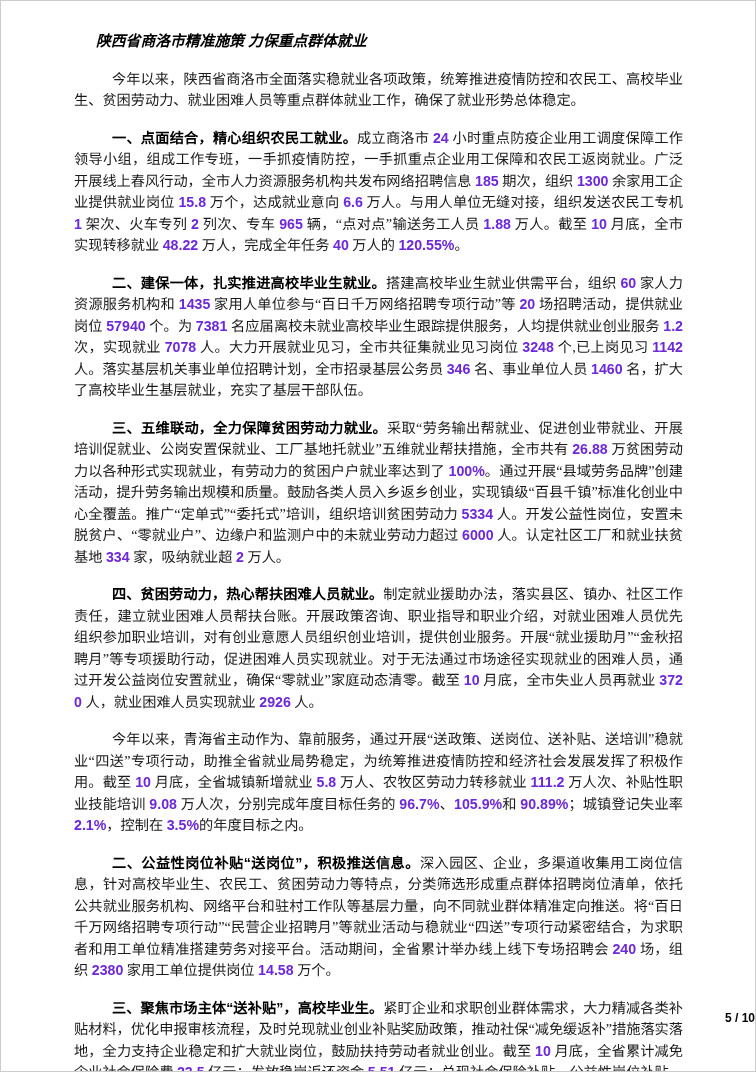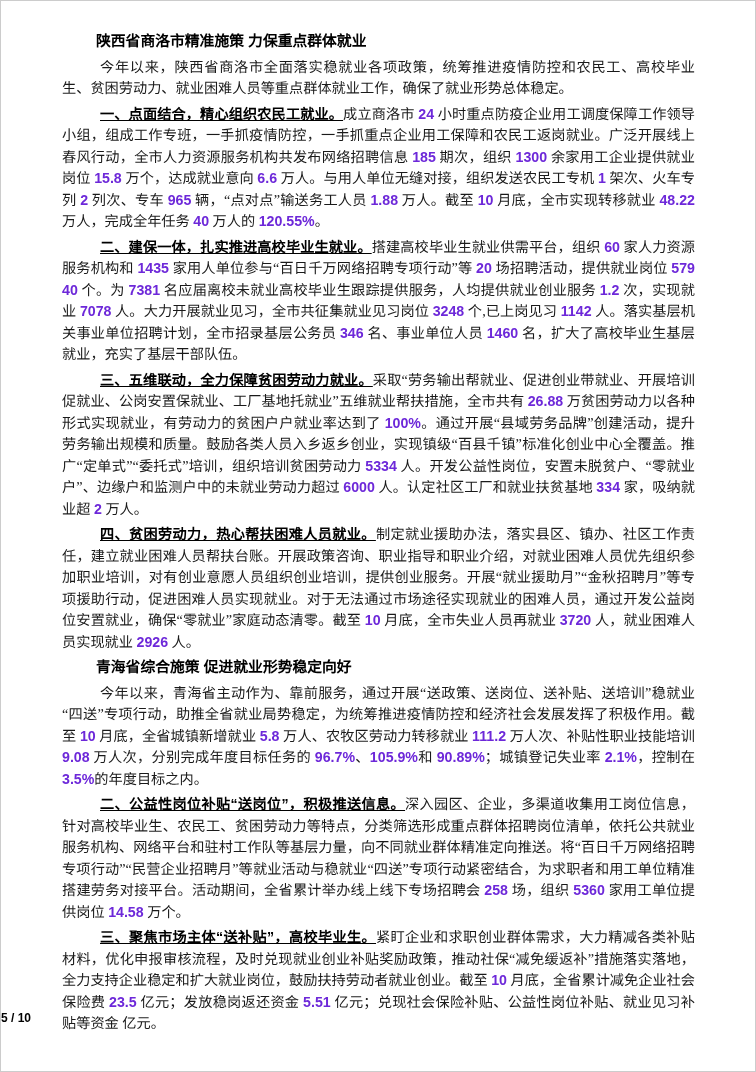--- a/index.html
+++ b/index.html
@@ -22,37 +22,37 @@
     word-break:break-all;
   }
   .sec-title {
     margin:0;
     font-size:14.8px;
     font-weight:700;
     color:#000000;
     text-indent:38px;
     text-align:left;
     font-family:"Liberation Sans","DejaVu Sans",sans-serif;
+    font-style:italic;
   }
-  .intro, .para { margin:4px; text-indent:38px; }
+  .intro, .para { margin:16px; text-indent:38px; }
   b.lead {
     font-family:"Liberation Sans","DejaVu Sans",sans-serif;
     font-weight:700;
     color:#000000;
-    text-decoration:underline;
   }
   b.num {
     font-family:"Liberation Sans","DejaVu Sans",sans-serif;
     font-weight:700;
     color:#6d28d9;
   }
   .pageno {
     position:absolute;
     left:0; right:0; bottom:46px;
-    text-align:left;
+    text-align:right;
     font-family:"Liberation Sans","DejaVu Sans",sans-serif;
     font-weight:700;
     font-size:12px;
     color:#000000;
   }
 </style>
 </head>
 <body>
 
 <div class="page">
@@ -64,24 +64,23 @@
   <p class="para"><b class="lead">一、点面结合，精心组织农民工就业。</b><span>成立商洛市 <b class="num">24</b> 小时重点防疫企业用工调度保障工作领导小组，组成工作专班，一手抓疫情防控，一手抓重点企业用工保障和农民工返岗就业。广泛开展线上春风行动，全市人力资源服务机构共发布网络招聘信息 <b class="num">185</b> 期次，组织 <b class="num">1300</b> 余家用工企业提供就业岗位 <b class="num">15.8</b> 万个，达成就业意向 <b class="num">6.6</b> 万人。与用人单位无缝对接，组织发送农民工专机 <b class="num">1</b> 架次、火车专列 <b class="num">2</b> 列次、专车 <b class="num">965</b> 辆，“点对点”输送务工人员 <b class="num">1.88</b> 万人。截至 <b class="num">10</b> 月底，全市实现转移就业 <b class="num">48.22</b> 万人，完成全年任务 <b class="num">40</b> 万人的 <b class="num">120.55%</b>。</span></p>
 
   <p class="para"><b class="lead">二、建保一体，扎实推进高校毕业生就业。</b><span>搭建高校毕业生就业供需平台，组织 <b class="num">60</b> 家人力资源服务机构和 <b class="num">1435</b> 家用人单位参与“百日千万网络招聘专项行动”等 <b class="num">20</b> 场招聘活动，提供就业岗位 <b class="num">57940</b> 个。为 <b class="num">7381</b> 名应届离校未就业高校毕业生跟踪提供服务，人均提供就业创业服务 <b class="num">1.2</b> 次，实现就业 <b class="num">7078</b> 人。大力开展就业见习，全市共征集就业见习岗位 <b class="num">3248</b> 个,已上岗见习 <b class="num">1142</b> 人。落实基层机关事业单位招聘计划，全市招录基层公务员 <b class="num">346</b> 名、事业单位人员 <b class="num">1460</b> 名，扩大了高校毕业生基层就业，充实了基层干部队伍。</span></p>
 
   <p class="para"><b class="lead">三、五维联动，全力保障贫困劳动力就业。</b><span>采取“劳务输出帮就业、促进创业带就业、开展培训促就业、公岗安置保就业、工厂基地托就业”五维就业帮扶措施，全市共有 <b class="num">26.88</b> 万贫困劳动力以各种形式实现就业，有劳动力的贫困户户就业率达到了 <b class="num">100%</b>。通过开展“县域劳务品牌”创建活动，提升劳务输出规模和质量。鼓励各类人员入乡返乡创业，实现镇级“百县千镇”标准化创业中心全覆盖。推广“定单式”“委托式”培训，组织培训贫困劳动力 <b class="num">5334</b> 人。开发公益性岗位，安置未脱贫户、“零就业户”、边缘户和监测户中的未就业劳动力超过 <b class="num">6000</b> 人。认定社区工厂和就业扶贫基地 <b class="num">334</b> 家，吸纳就业超 <b class="num">2</b> 万人。</span></p>
 
   <p class="para"><b class="lead">四、贫困劳动力，热心帮扶困难人员就业。</b><span>制定就业援助办法，落实县区、镇办、社区工作责任，建立就业困难人员帮扶台账。开展政策咨询、职业指导和职业介绍，对就业困难人员优先组织参加职业培训，对有创业意愿人员组织创业培训，提供创业服务。开展“就业援助月”“金秋招聘月”等专项援助行动，促进困难人员实现就业。对于无法通过市场途径实现就业的困难人员，通过开发公益岗位安置就业，确保“零就业”家庭动态清零。截至 <b class="num">10</b> 月底，全市失业人员再就业 <b class="num">3720</b> 人，就业困难人员实现就业 <b class="num">2926</b> 人。</span></p>
 </section>
 
   <section>
-    <h2 class="sec-title">青海省综合施策 促进就业形势稳定向好</h2>
     <p class="intro">今年以来，青海省主动作为、靠前服务，通过开展“送政策、送岗位、送补贴、送培训”稳就业“四送”专项行动，助推全省就业局势稳定，为统筹推进疫情防控和经济社会发展发挥了积极作用。截至 <b class="num">10</b> 月底，全省城镇新增就业 <b class="num">5.8</b> 万人、农牧区劳动力转移就业 <b class="num">111.2</b> 万人次、补贴性职业技能培训 <b class="num">9.08</b> 万人次，分别完成年度目标任务的 <b class="num">96.7%</b>、<b class="num">105.9%</b>和 <b class="num">90.89%</b>；城镇登记失业率 <b class="num">2.1%</b>，控制在 <b class="num">3.5%</b>的年度目标之内。</p>
 
 
-  <p class="para"><b class="lead">二、公益性岗位补贴“送岗位”，积极推送信息。</b><span>深入园区、企业，多渠道收集用工岗位信息，针对高校毕业生、农民工、贫困劳动力等特点，分类筛选形成重点群体招聘岗位清单，依托公共就业服务机构、网络平台和驻村工作队等基层力量，向不同就业群体精准定向推送。将“百日千万网络招聘专项行动”“民营企业招聘月”等就业活动与稳就业“四送”专项行动紧密结合，为求职者和用工单位精准搭建劳务对接平台。活动期间，全省累计举办线上线下专场招聘会 <b class="num">258</b> 场，组织 <b class="num">5360</b> 家用工单位提供岗位 <b class="num">14.58</b> 万个。</span></p>
+  <p class="para"><b class="lead">二、公益性岗位补贴“送岗位”，积极推送信息。</b><span>深入园区、企业，多渠道收集用工岗位信息，针对高校毕业生、农民工、贫困劳动力等特点，分类筛选形成重点群体招聘岗位清单，依托公共就业服务机构、网络平台和驻村工作队等基层力量，向不同就业群体精准定向推送。将“百日千万网络招聘专项行动”“民营企业招聘月”等就业活动与稳就业“四送”专项行动紧密结合，为求职者和用工单位精准搭建劳务对接平台。活动期间，全省累计举办线上线下专场招聘会 <b class="num">240</b> 场，组织 <b class="num">2380</b> 家用工单位提供岗位 <b class="num">14.58</b> 万个。</span></p>
 
   <p class="para"><b class="lead">三、聚焦市场主体“送补贴”，高校毕业生。</b><span>紧盯企业和求职创业群体需求，大力精减各类补贴材料，优化申报审核流程，及时兑现就业创业补贴奖励政策，推动社保“减免缓返补”措施落实落地，全力支持企业稳定和扩大就业岗位，鼓励扶持劳动者就业创业。截至 <b class="num">10</b> 月底，全省累计减免企业社会保险费 <b class="num">23.5</b> 亿元；发放稳岗返还资金 <b class="num">5.51</b> 亿元；兑现社会保险补贴、公益性岗位补贴、就业见习补贴等资金  亿元。</span></p>
 
 </section>
 </main>
   <footer class="pageno">5 / 10</footer>
 </div>
 
 </body></html>

